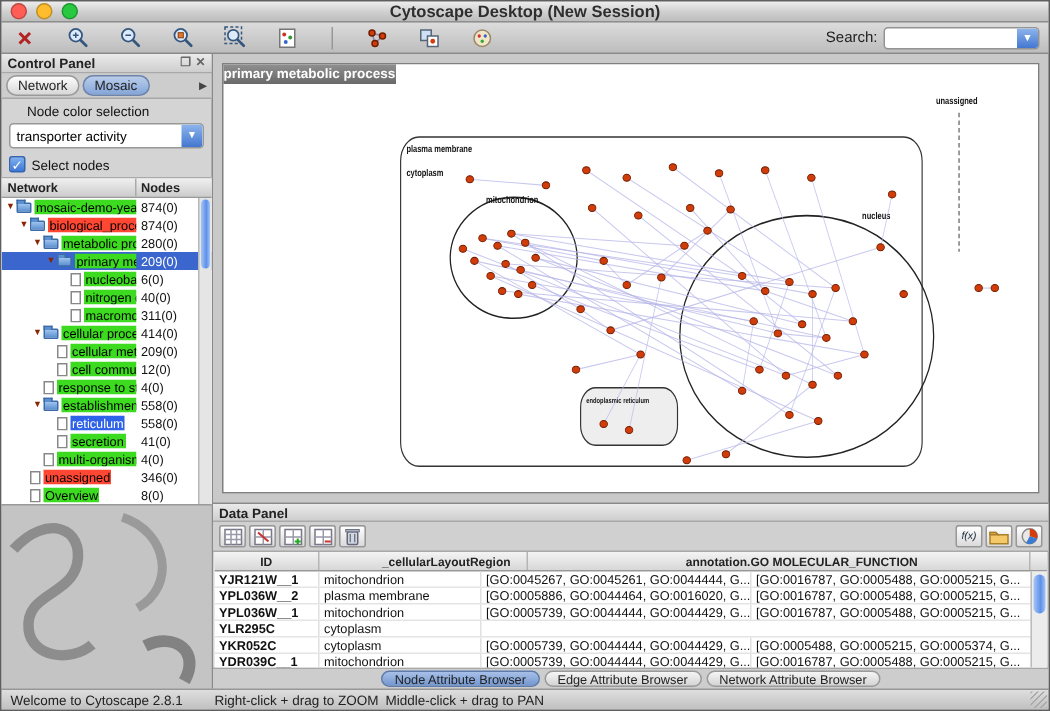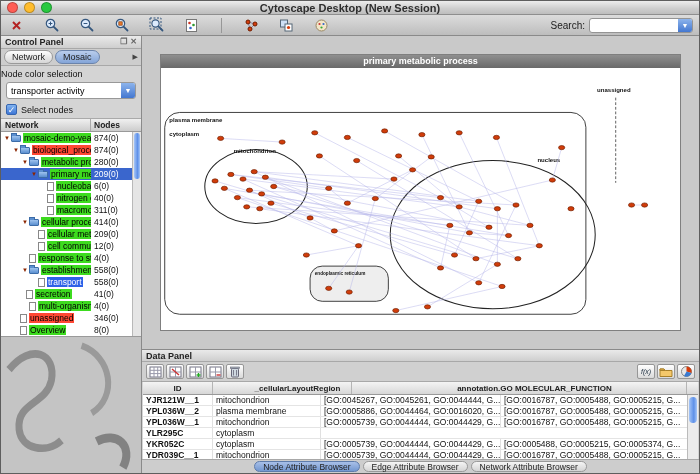--- a/index.html
+++ b/index.html
@@ -35,21 +35,21 @@
                    display:flex; flex-direction:column; min-height:0; }
   .cp-title { height:13px; flex:none; background:linear-gradient(#eaeaea,#cecece); border-bottom:1px solid #a8a8a8;
               font-size:9px; font-weight:bold; color:#222; display:flex; align-items:center; padding:0 4px; gap:3px; }
   .cp-title .spacer{flex:1}
   .mini-ic { font-size:8px; color:#666; line-height:1; }
   .cp-tabs { height:17px; flex:none; background:#cdcdcd; border-bottom:1px solid #a8a8a8; display:flex;
              align-items:center; gap:2px; padding:0 3px; font-size:9px; }
   .cp-tab { padding:1px 7px; border-radius:8px; border:1px solid #9a9a9a; background:linear-gradient(#fdfdfd,#d6d6d6); color:#222; }
   .cp-tab.selected { background:linear-gradient(#b9cdec,#84a5d8); border-color:#6b84ab; }
   .cp-tab-arrow { margin-left:auto; font-size:7px; color:#444; }
-  .cp-label { font-size:9px; color:#111; padding:3px 0 1px; flex:none; }
+  .cp-label { font-size:9px; color:#111; padding:3px 17px 1px; flex:none; }
   .cp-combo { margin:2px 5px 2px; height:17px; flex:none; background:#fff; border:1px solid #989898; border-radius:3px;
               display:flex; align-items:center; font-size:9px; padding-left:4px; overflow:hidden; }
   .cp-check { display:flex; align-items:center; gap:4px; font-size:9px; padding:3px 5px; flex:none; color:#111; }
   .checkbox { width:11px; height:11px; flex:none; border-radius:2px; border:1px solid #3565b0; color:#fff;
               background:linear-gradient(#7fb2f0,#3f77d6); font-size:9px; line-height:10px; text-align:center; }
 
   .tree-area { flex:none; position:relative; background:#fff; border-top:1px solid #aaa; }
   .tree-header { display:flex; height:13px; background:linear-gradient(#f0f0f0,#cccccc); border-bottom:1px solid #999;
                  font-size:8.5px; font-weight:bold; color:#222; }
   .th-net { width:90px; border-right:1px solid #aaa; padding-left:4px; display:flex; align-items:center; }
@@ -68,21 +68,21 @@
   .tlabel { padding:0 1px; color:#000; overflow:hidden; }
   .bg-green { background:#3ddb1f; } .bg-red { background:#ff4733; } .bg-blue { background:#2e62e8; color:#fff; }
   .tnum { font-size:8.5px; color:#111; padding-left:3px; overflow:hidden; }
   .vscroll { position:absolute; top:13px; right:0; bottom:0; width:9px; background:#e5e5e5; border-left:1px solid #b8b8b8; }
   .vthumb { margin:1px; height:46px; border-radius:4px; background:linear-gradient(90deg,#a6c6f7,#5e90e8 60%,#a6c6f7); }
 
   .cp-preview { flex:1; min-height:0; background:#c4c4c4; border-top:1px solid #9a9a9a; overflow:hidden; }
 
   
   .right-col { flex:1; display:flex; flex-direction:column; min-width:0; min-height:0; }
-  .network-view { flex:1; min-height:0; margin:18px; border:1px solid #7f7f7f; display:flex; flex-direction:column; background:#fff; }
+  .network-view { flex:1; min-height:0; margin:6px; border:1px solid #7f7f7f; display:flex; flex-direction:row; background:#fff; }
   .nv-title { height:13px; flex:none; background:linear-gradient(#8f8f8f,#696969); color:#fff; font-size:9px;
               font-weight:bold; text-align:center; line-height:13px; }
   .nv-canvas { flex:1; min-height:0; background:#fff; }
   .nv-canvas svg { width:100%; height:100%; display:block; }
 
   
   .data-panel { height:124px; flex:none; display:flex; flex-direction:column; background:#d4d4d4; border-top:1px solid #8a8a8a; }
   .dp-title { height:12px; flex:none; background:linear-gradient(#eaeaea,#cecece); border-bottom:1px solid #a8a8a8;
               font-size:9px; font-weight:bold; color:#222; display:flex; align-items:center; padding:0 4px; }
   .dp-toolbar { height:20px; flex:none; display:flex; align-items:center; gap:2px; padding:0 4px;
@@ -330,26 +330,26 @@
                 <span class="tarrow">▼</span>
                 <span class="ticon folder"></span>
                 <span class="tlabel bg-green">establishment of l</span>
               </div>
               <div class="tnum">558(0)</div>
             </div>
             <div class="trow">
               <div class="tnet" style="padding-left: 30px;">
                 <span class="tarrow"></span>
                 <span class="ticon file"></span>
-                <span class="tlabel bg-blue">transport</span>
+                <span class="tlabel bg-blue">reticulum</span>
               </div>
               <div class="tnum">558(0)</div>
             </div>
             <div class="trow">
-              <div class="tnet" style="padding-left: 18px;">
+              <div class="tnet" style="padding-left: 30px;">
                 <span class="tarrow"></span>
                 <span class="ticon file"></span>
                 <span class="tlabel bg-green">secretion</span>
               </div>
               <div class="tnum">41(0)</div>
             </div>
             <div class="trow">
               <div class="tnet" style="padding-left: 21px;">
                 <span class="tarrow"></span>
                 <span class="ticon file"></span>
@@ -633,13 +633,19 @@
         </div>
         <div class="dp-tabs" id="dp-tabs">
             <div class="dp-tab selected">Node Attribute Browser</div>
             <div class="dp-tab">Edge Attribute Browser</div>
             <div class="dp-tab">Network Attribute Browser</div>
           </div>
       </div>
     </div>
   </div>
 
+  <div class="statusbar">
+    <span class="sb1">Welcome to Cytoscape 2.8.1</span>
+    <span class="sb2">Right-click + drag to ZOOM</span>
+    <span class="sb3">Middle-click + drag to PAN</span>
+    <div class="grip"></div>
+  </div>
 </div>
 
 </body></html>

